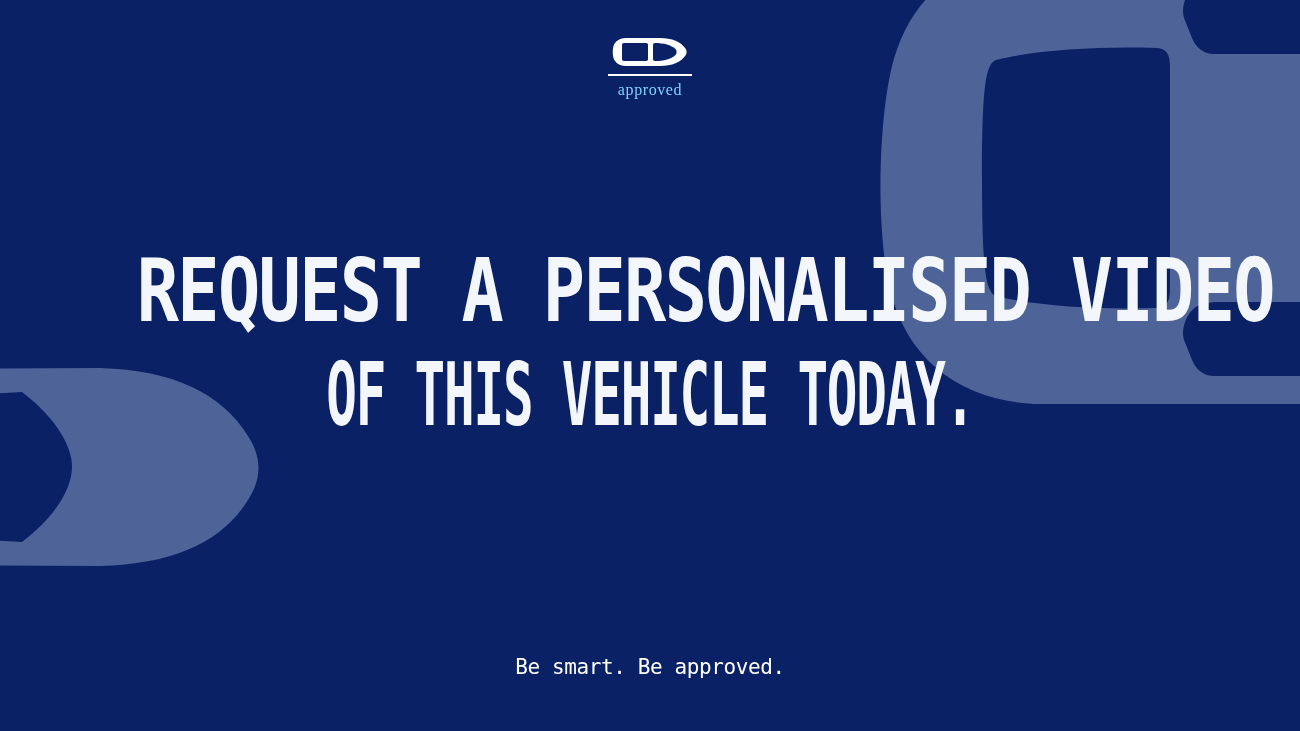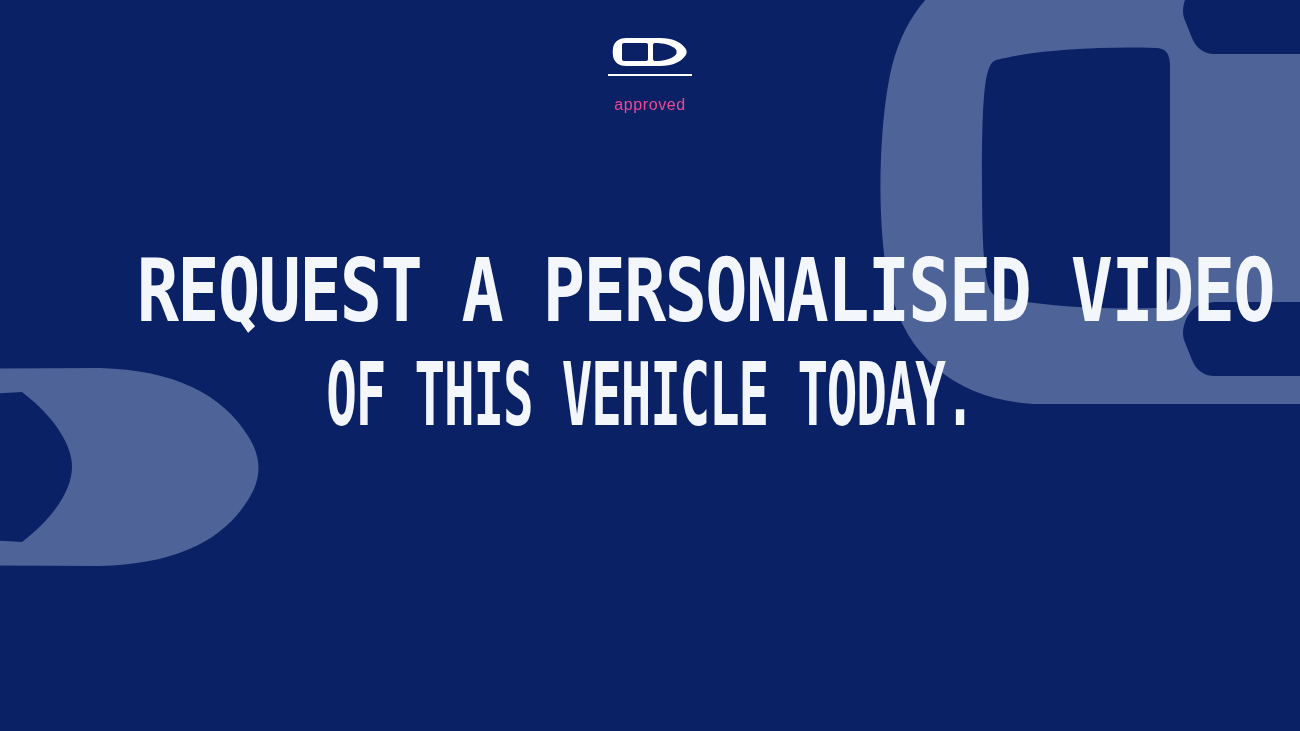--- a/index.html
+++ b/index.html
@@ -51,27 +51,26 @@
     height: 32px;
     display: block;
   }
   #brand-rule {
     width: 84px;
     height: 2px;
     background: #ffffff;
     margin: 6px 0 4px 0;
   }
   #brand-word {
-    color: #ec4899;
-    font-family: Liberation Sans, sans-serif;
+    color: #7dd3fc;
+    font-family: Liberation Serif, serif;
     font-size: 16px;
     letter-spacing: 0.6px;
     line-height: 1.2;
     font-weight: 400;
-    margin-top: 15px;
   }
 
   
   #headline {
     position: absolute;
     left: 0;
     right: 0;
     top: 244px;
     text-align: center;
     color: #ffffff;
@@ -214,14 +213,15 @@
     </svg>
     <div id="brand-rule"></div>
     <div id="brand-word">approved</div>
   </div>
 
   <div id="headline">
     <span id="headline-line-1" class="headline-line" style="transform: scaleX(0.8062); display: inline-block; transform-origin: center center;">REQUEST A PERSONALISED VIDEO</span>
     <span id="headline-line-2" class="headline-line" style="transform: scaleX(0.5846); display: inline-block; transform-origin: center center;">OF THIS VEHICLE TODAY.</span>
   </div>
 
+  <div id="tagline">Be smart. Be approved.</div>
 
 </div>
 
 </body></html>

